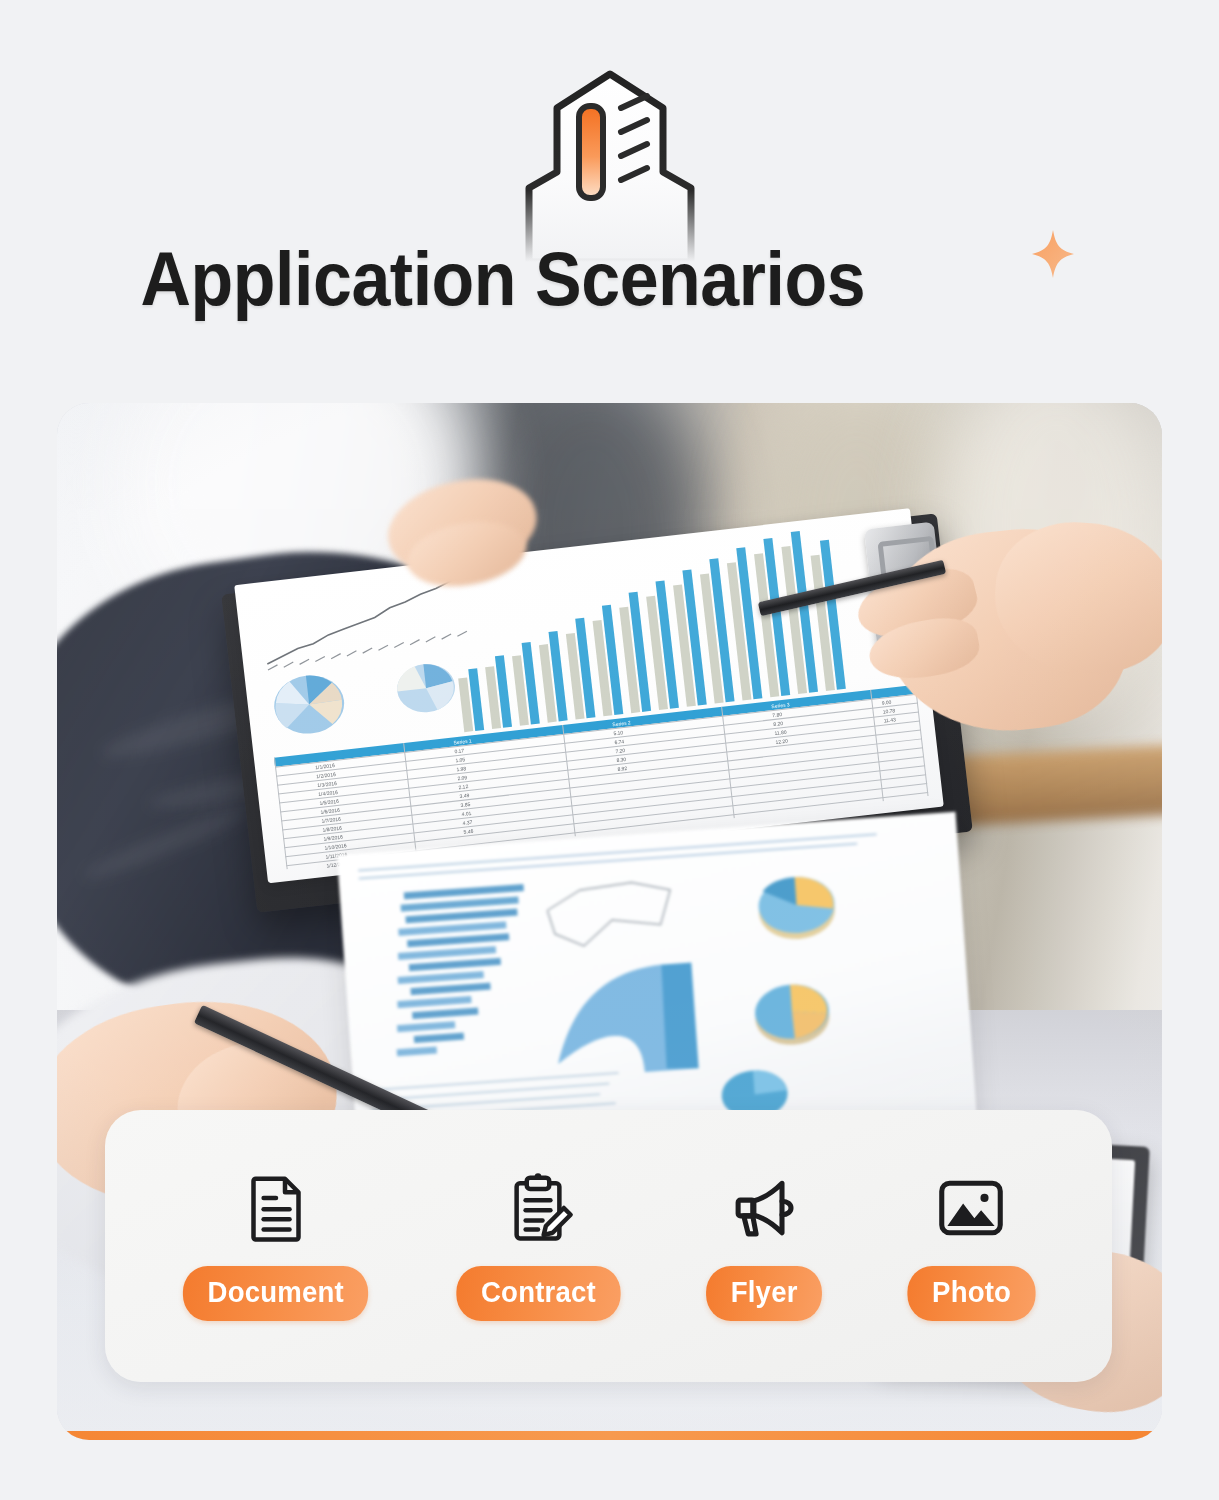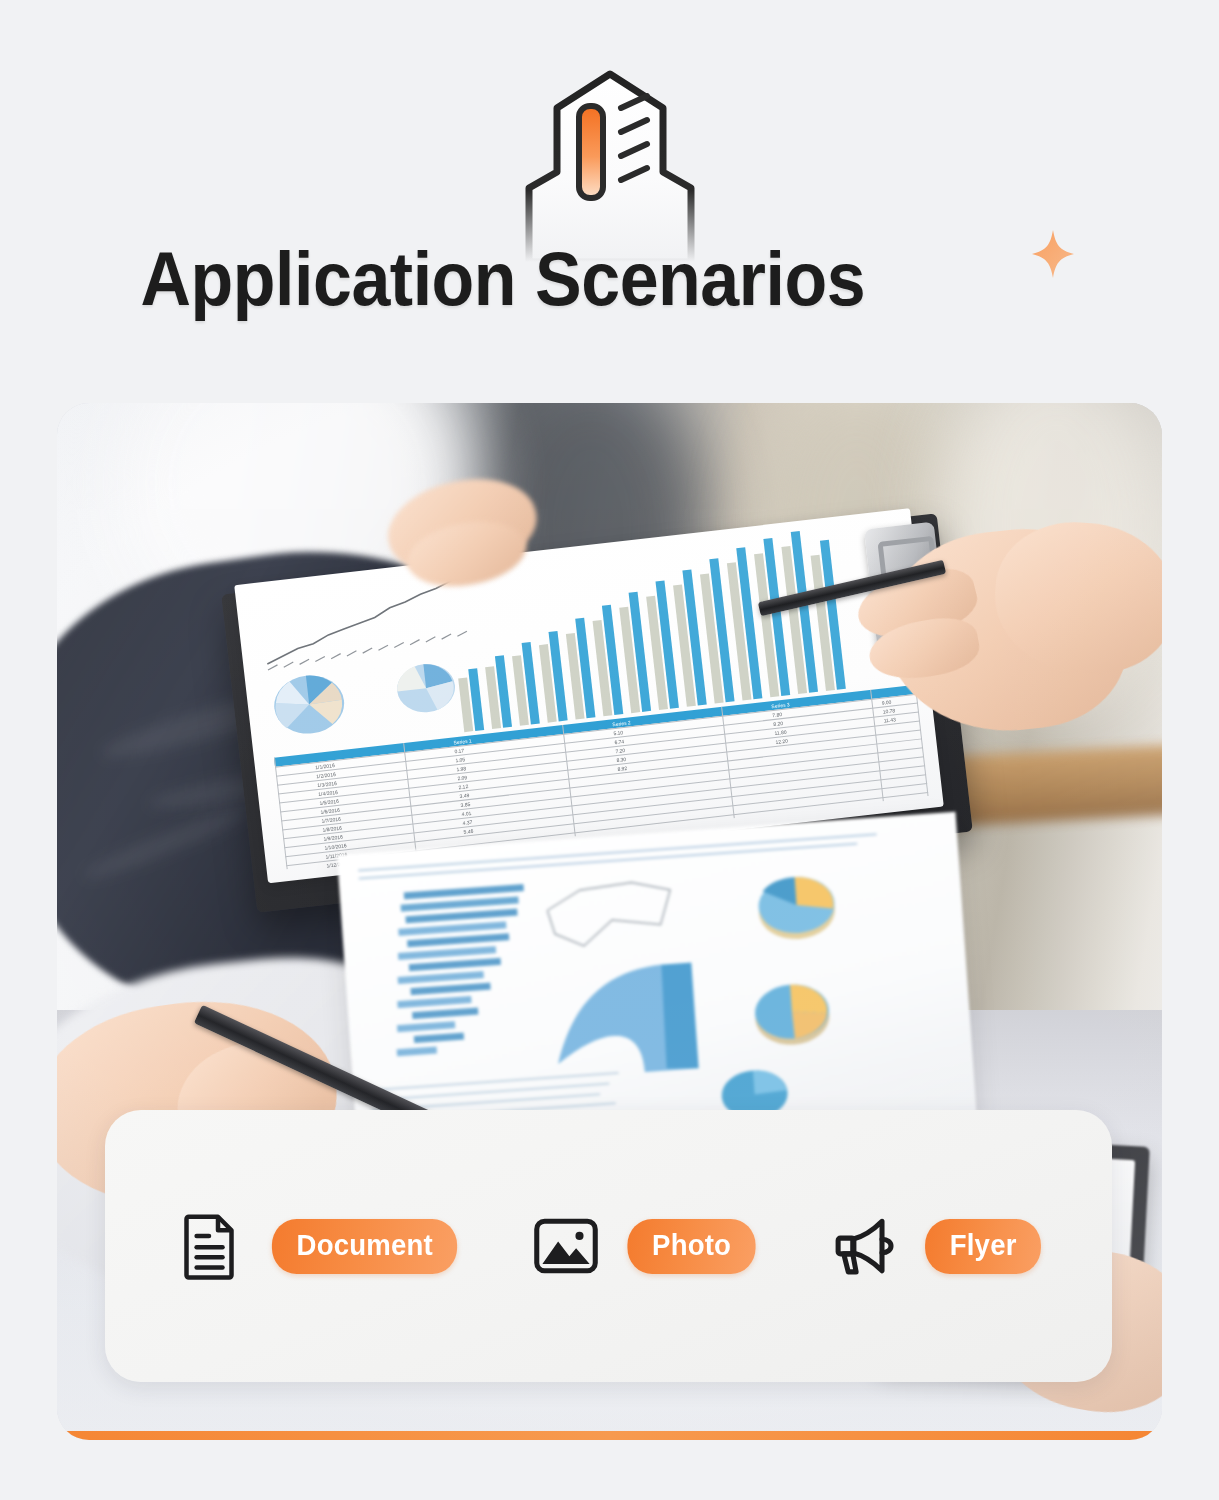--- a/index.html
+++ b/index.html
@@ -318,21 +318,21 @@
     width: 100%;
     height: 100%;
     display: flex;
     align-items: center;
     justify-content: space-around;
     padding: 0 34px;
     box-sizing: border-box;
   }
   .chip-item {
     display: flex;
-    flex-direction: row;
+    flex-direction: column;
     align-items: center;
     gap: 22px;
   }
   .chip-icon {
     width: 72px;
     height: 72px;
     display: flex;
     align-items: center;
     justify-content: center;
   }
@@ -654,40 +654,57 @@
               <line x1="21" y1="23" x2="32" y2="23"></line>
               <line x1="21" y1="33" x2="44" y2="33"></line>
               <line x1="21" y1="42" x2="44" y2="42"></line>
               <line x1="21" y1="51" x2="44" y2="51"></line>
             </g>
           </svg>
         </div>
         <div class="chip-pill">Document</div>
       </div>
 
-
       <div class="chip-item">
         <div class="chip-icon">
           <svg viewBox="0 0 64 64" fill="none" xmlns="http://www.w3.org/2000/svg">
-            <rect x="6" y="10" width="52" height="44" rx="7" stroke="#1d1d1f" stroke-width="4.5" fill="none"></rect>
-            <circle cx="44" cy="23" r="3.6" fill="#1d1d1f"></circle>
-            <path d="M11 48 L25 28 L35 41 L41 34 L53 48 Z" fill="#1d1d1f"></path>
+            <path d="M22 10 H16 a3 3 0 0 0 -3 3 v43 a3 3 0 0 0 3 3 h32 a3 3 0 0 0 3 -3 V13 a3 3 0 0 0 -3 -3 h-6" stroke="#1d1d1f" stroke-width="4" stroke-linejoin="round" fill="none"></path>
+            <rect x="22" y="5" width="20" height="10" rx="3" stroke="#1d1d1f" stroke-width="4" fill="none"></rect>
+            <circle cx="32" cy="4" r="3" fill="#1d1d1f"></circle>
+            <g stroke="#1d1d1f" stroke-width="4" stroke-linecap="round">
+              <line x1="21" y1="25" x2="43" y2="25"></line>
+              <line x1="21" y1="34" x2="43" y2="34"></line>
+              <line x1="21" y1="43" x2="36" y2="43"></line>
+              <line x1="21" y1="51" x2="32" y2="51"></line>
+            </g>
+            <path d="M55 32 l6 6 -16 16 -8 2 2 -8 z" stroke="#1d1d1f" stroke-width="4" stroke-linejoin="round" fill="#ffffff"></path>
           </svg>
         </div>
-        <div class="chip-pill">Photo</div>
+        <div class="chip-pill">Contract</div>
       </div>
 
       <div class="chip-item">
         <div class="chip-icon">
           <svg viewBox="0 0 64 64" fill="none" xmlns="http://www.w3.org/2000/svg">
             <path d="M48 10 C40 18 30 24 22 26 v12 c8 2 18 8 26 16 z" stroke="#1d1d1f" stroke-width="4.5" stroke-linejoin="round" fill="none"></path>
             <rect x="9" y="25" width="14" height="14" rx="2" stroke="#1d1d1f" stroke-width="4.5" fill="none"></rect>
             <path d="M48 26 c5 0 8 2.8 8 6 s-3 6 -8 6" stroke="#1d1d1f" stroke-width="4.5" fill="none" stroke-linecap="round"></path>
             <path d="M14 39 l4 16 h7 l-3 -16 z" stroke="#1d1d1f" stroke-width="4.5" stroke-linejoin="round" fill="none"></path>
           </svg>
         </div>
         <div class="chip-pill">Flyer</div>
       </div>
 
+      <div class="chip-item">
+        <div class="chip-icon">
+          <svg viewBox="0 0 64 64" fill="none" xmlns="http://www.w3.org/2000/svg">
+            <rect x="6" y="10" width="52" height="44" rx="7" stroke="#1d1d1f" stroke-width="4.5" fill="none"></rect>
+            <circle cx="44" cy="23" r="3.6" fill="#1d1d1f"></circle>
+            <path d="M11 48 L25 28 L35 41 L41 34 L53 48 Z" fill="#1d1d1f"></path>
+          </svg>
+        </div>
+        <div class="chip-pill">Photo</div>
+      </div>
+
 
     </div>
   </div>
 </div>
 
 </body></html>

